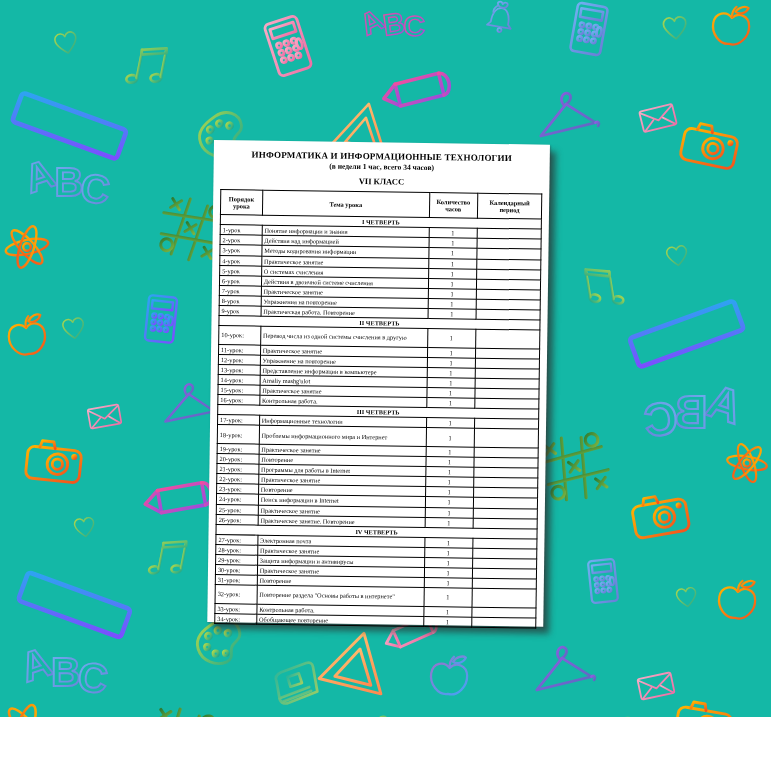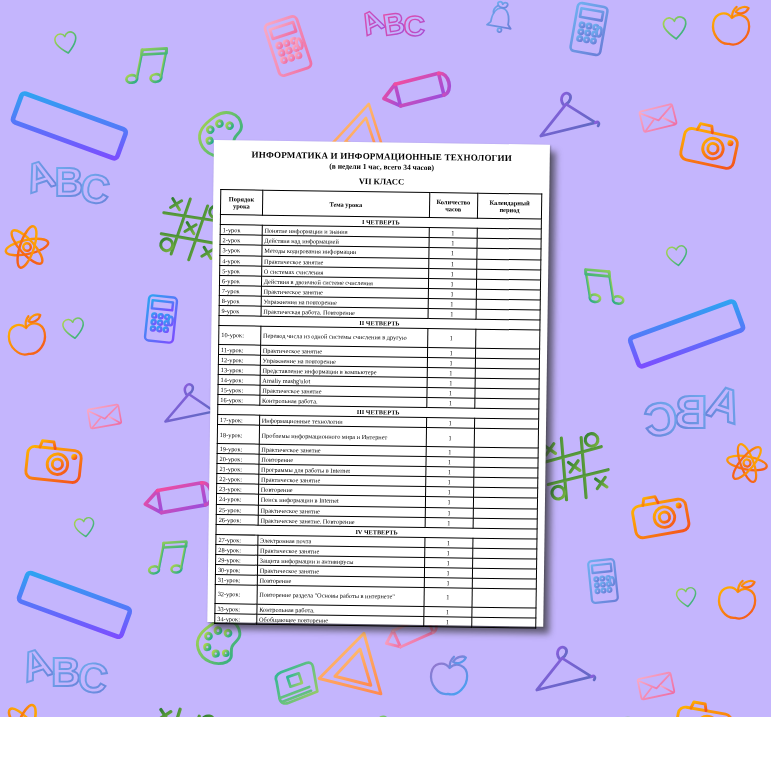--- a/index.html
+++ b/index.html
@@ -1,16 +1,16 @@
 <!DOCTYPE html>
 <html><head>
 <meta charset="utf-8">
 <style>
   html,body{margin:0;padding:0;background:#ffffff;}
-  .stage{position:relative;width:771px;height:717px;overflow:hidden;background:#c4b5fd;
+  .stage{position:relative;width:771px;height:717px;overflow:hidden;background:#14b8a6;
          font-family:"Liberation Serif",serif;}
   #doodle-layer{position:absolute;left:0;top:0;width:771px;height:771px;z-index:1;}
   .paper{position:absolute;left:214px;top:140px;width:336px;height:482px;background:#ffffff;
          z-index:2;transform:rotate(0.8deg);transform-origin:top left;
          box-shadow:6px 7px 6px rgba(45,45,45,0.65), 1px 1px 2px rgba(60,60,60,0.4);
          padding:0;box-sizing:border-box;}
   .paper-inner{padding:9px 7px 0 7px;}
   .doc-title{font-size:9px;font-weight:bold;text-align:center;letter-spacing:.2px;line-height:1.25;}
   .doc-subtitle{font-size:7.5px;font-weight:bold;text-align:center;line-height:1.3;}
   .doc-grade{font-size:8.5px;font-weight:bold;text-align:center;margin:4px 0 5px 0;}

